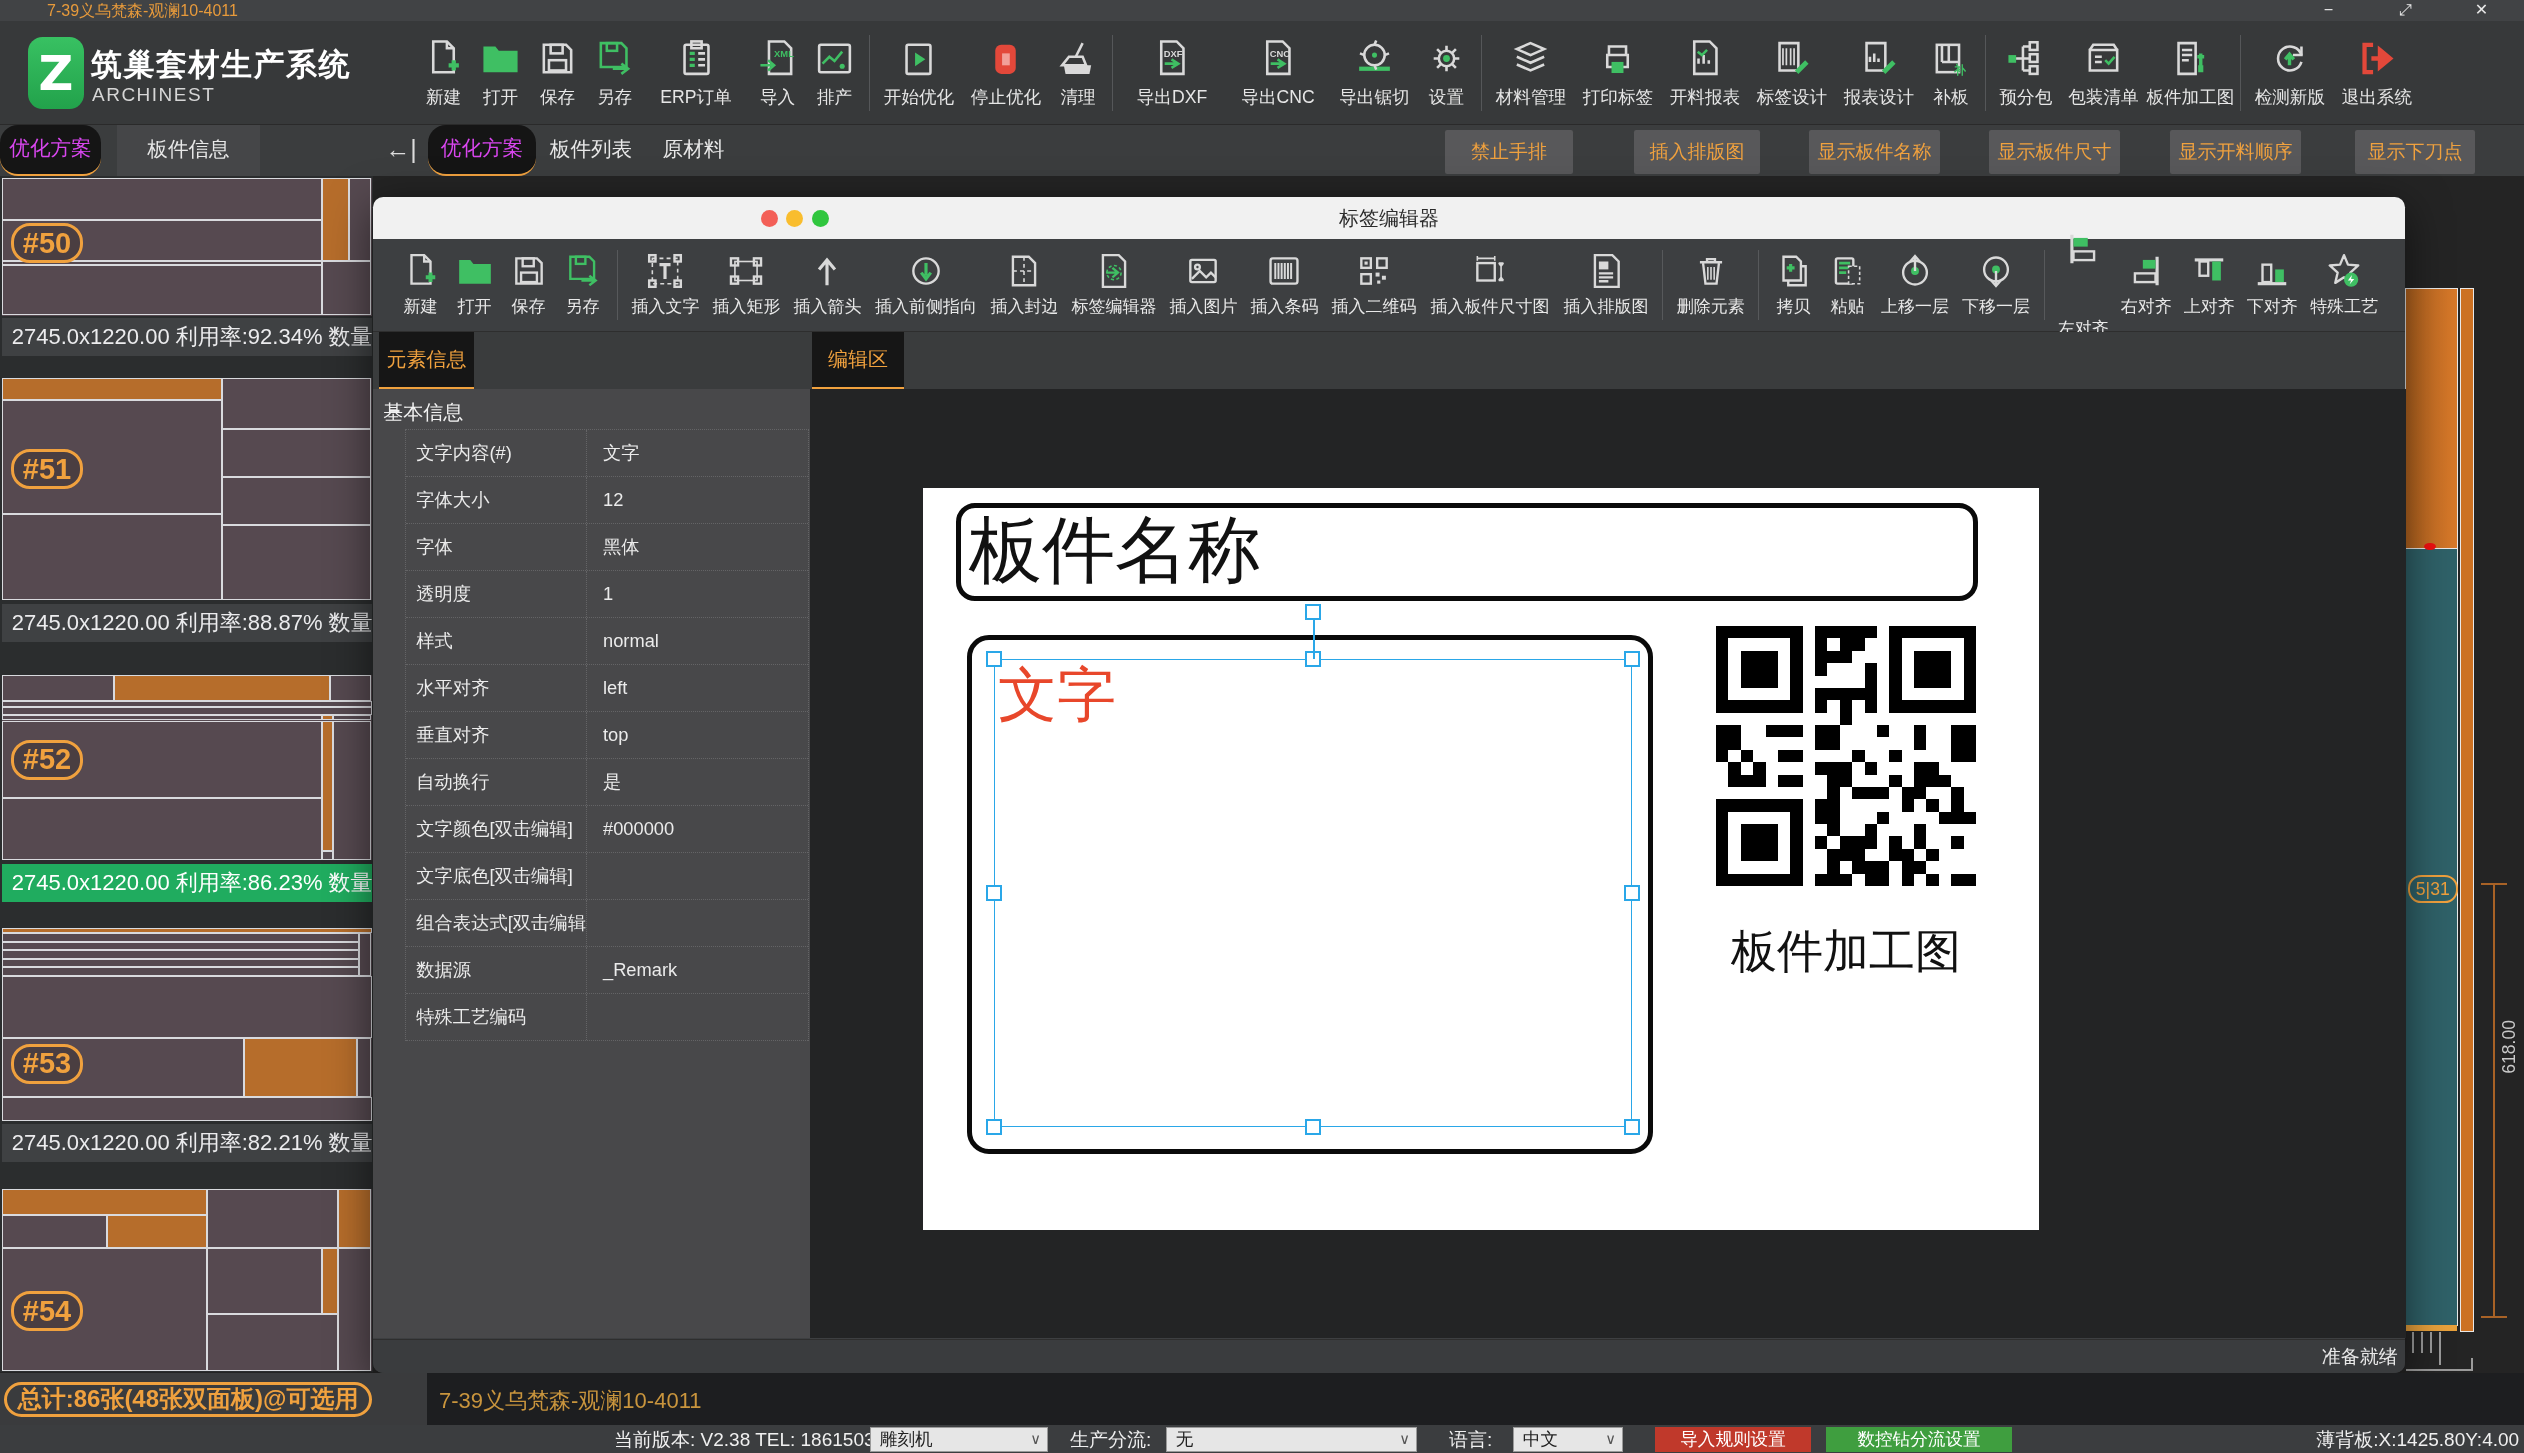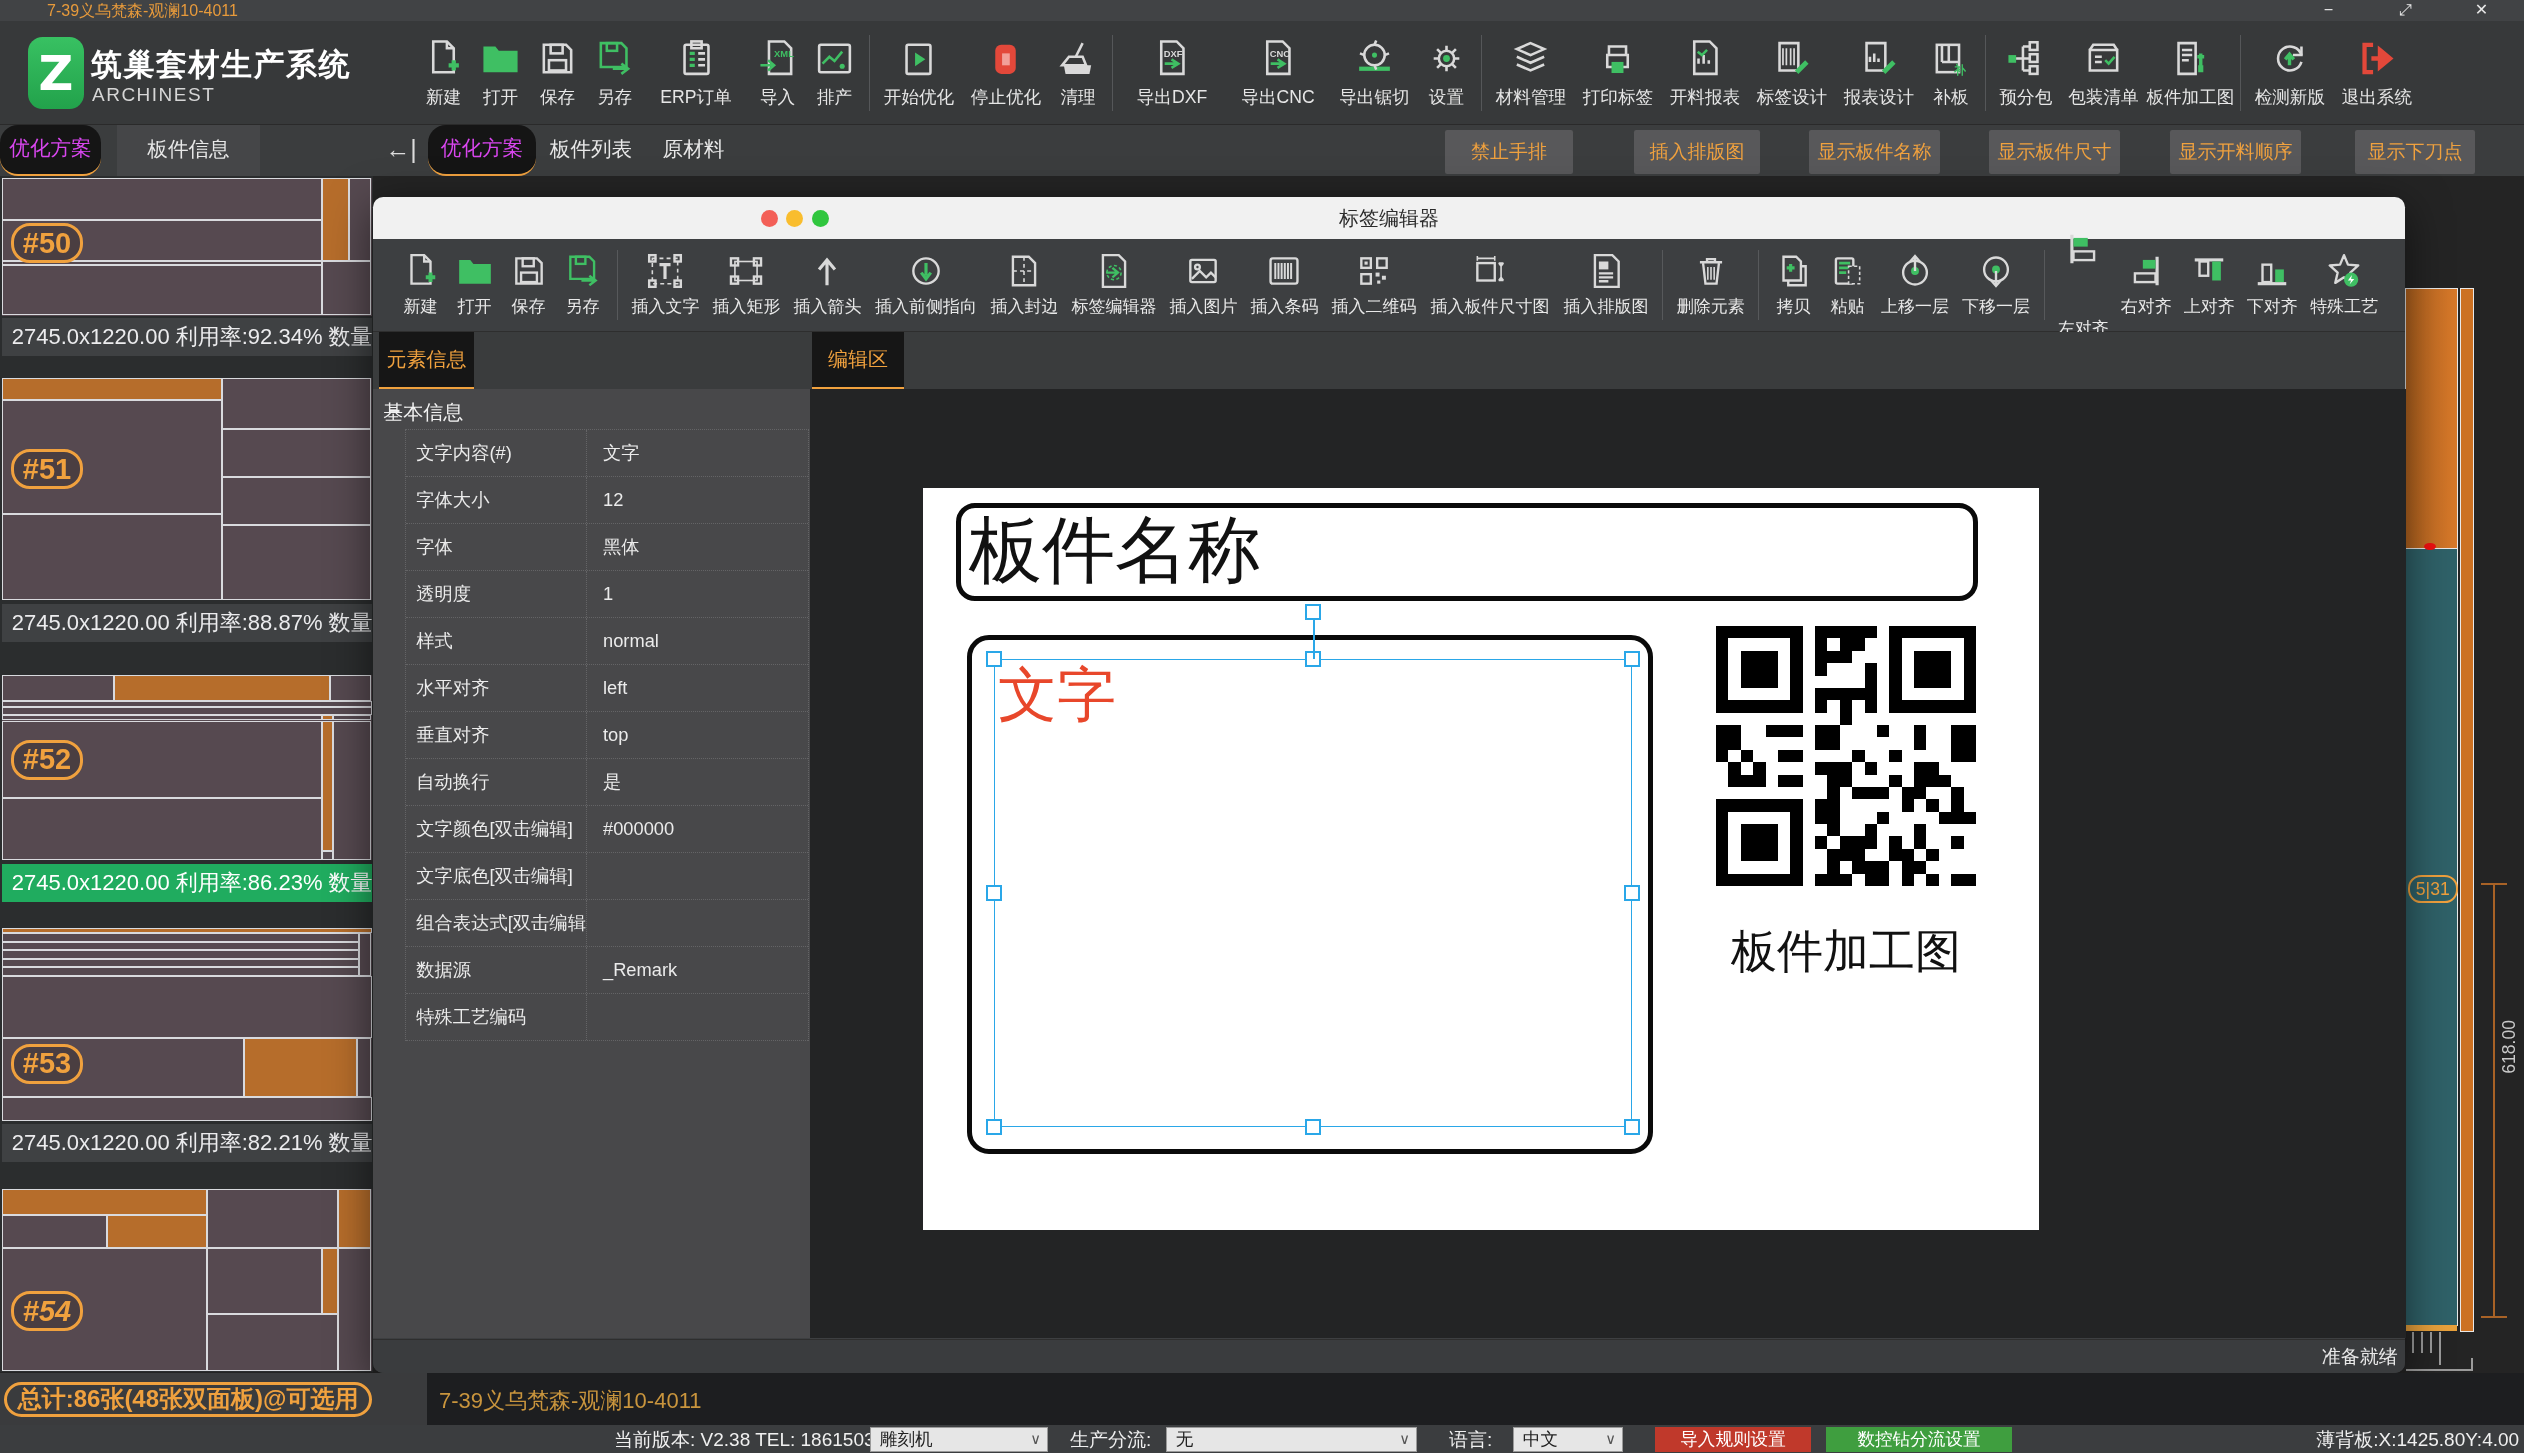--- a/index.html
+++ b/index.html
@@ -388,21 +388,21 @@
           <div class="blk o" style="left: 0%; top: 0%; width: 55.5%; height: 14.1%;"></div>
           <div class="blk p" style="left: 55.5%; top: 0%; width: 35.5%; height: 32.3%;"></div>
           <div class="blk o" style="left: 91%; top: 0%; width: 9%; height: 32.3%;"></div>
           <div class="blk p" style="left: 0%; top: 14.1%; width: 28.5%; height: 18.2%;"></div>
           <div class="blk o" style="left: 28.5%; top: 14.1%; width: 27%; height: 18.2%;"></div>
           <div class="blk p" style="left: 0%; top: 32.3%; width: 55.5%; height: 67.7%;"></div>
           <div class="blk p" style="left: 55.5%; top: 32.3%; width: 31.2%; height: 36.3%;"></div>
           <div class="blk o" style="left: 86.7%; top: 32.3%; width: 4.3%; height: 36.3%;"></div>
           <div class="blk p" style="left: 55.5%; top: 68.6%; width: 35.5%; height: 31.4%;"></div>
           <div class="blk p" style="left: 91%; top: 32.3%; width: 9%; height: 67.7%;"></div>
-          <div class="pbadge" style="left: 9.5px; top: 56%; font-style: italic;">#54</div>
+          <div class="pbadge" style="left: 9.5px; top: 56%;">#54</div>
         </div>
       </div>
     <div id="rightpanel">
         <div style="position:absolute;left:4.4px;top:113px;width:51px;height:1218px;">
           <div style="position:absolute;inset:0 0 auto 0;height:260px;background:linear-gradient(90deg,#b4641f,#d8792a);outline:1.5px solid #e8e8e8;outline-offset:-0.7px;"></div>
           <div style="position:absolute;left:0;top:260px;width:51px;height:776px;background:#2f6168;outline:1.5px solid #e8e8e8;outline-offset:-0.7px;"></div>
           <div style="position:absolute;left:0;top:1036px;width:51px;height:5.9px;background:#e8a13c;"></div>
           <div style="position:absolute;left:17.6px;top:254px;width:11.7px;height:7.3px;border-radius:50%;background:#e11;"></div>
           <div style="position:absolute;left:1.5px;top:586px;padding:1.5px 5.9px;border:2.2px solid #f0a13e;border-radius:13.2px;color:#f0a13e;font-size:17.6px;">5|31</div>
         </div>

